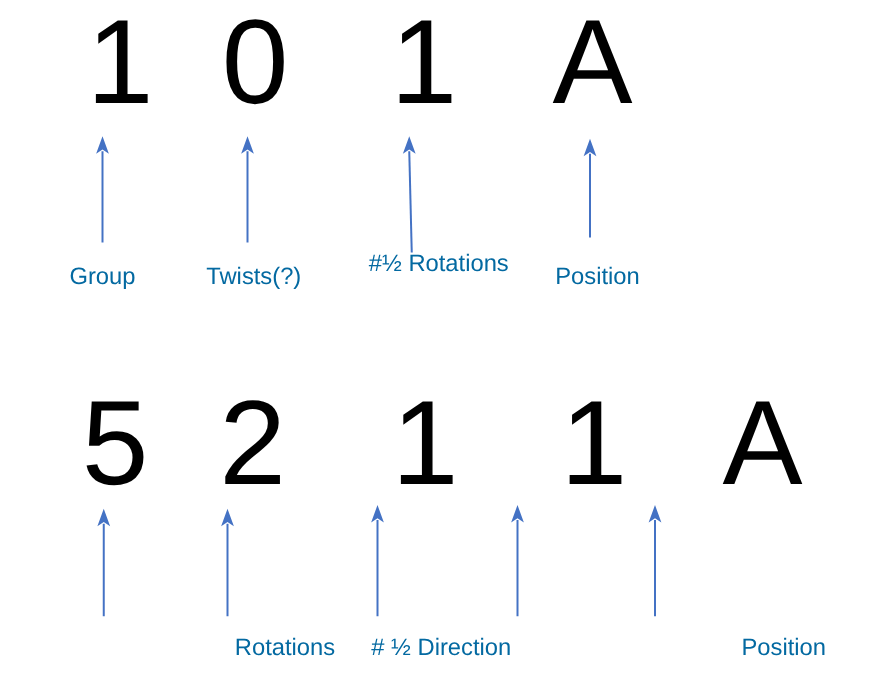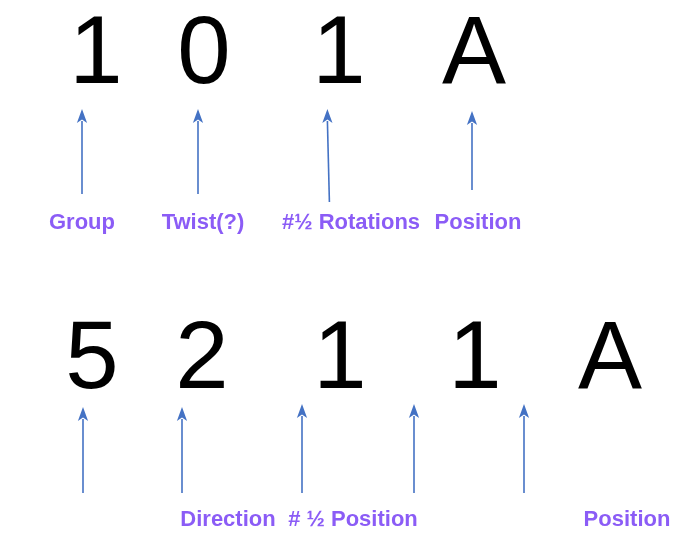--- a/index.html
+++ b/index.html
@@ -52,24 +52,24 @@
   .arrow {
     position: absolute;
     overflow: visible;
   }
   .arrow svg { display: block; overflow: visible; }
 
   
   .label {
     position: absolute;
     font-family: "Liberation Sans", sans-serif;
-    font-size: 22px;
+    font-size: 19px;
     line-height: 24px;
-    font-weight: 700;
-    color: #8b5cf6;
+    font-weight: 400;
+    color: #0369a1;
     white-space: pre;
     text-align: center;
   }
 </style>
 </head>
 <body>
 
 <div class="diagram" id="diagram-top">
   <div class="code-row">
     <span class="code-char" style="left:96px;transform:translateX(-50%);">1</span>
@@ -97,22 +97,22 @@
     </svg>
   </div>
   <div class="arrow" style="left:463px;top:110px;">
     <svg width="18" height="82" viewBox="0 0 18 82" aria-hidden="true">
       <line x1="9" y1="13" x2="9" y2="80" stroke="#4472c4" stroke-width="1.6"></line>
       <path d="M9 1 L14.1 15 L9 11.6 L3.9 15 Z" fill="#4472c4"></path>
     </svg>
   </div>
 
   <div class="label" style="left:82px;top:210px;transform:translateX(-50%);">Group</div>
-  <div class="label" style="left:203px;top:210px;transform:translateX(-50%);">Twist(?)</div>
-  <div class="label" style="left:351px;top:210px;transform:translateX(-50%);">#½ Rotations</div>
+  <div class="label" style="left:203px;top:210px;transform:translateX(-50%);">Twists(?)</div>
+  <div class="label" style="left:351px;top:200px;transform:translateX(-50%);">#½ Rotations</div>
   <div class="label" style="left:478px;top:210px;transform:translateX(-50%);">Position</div>
 </div>
 
 <div class="diagram" id="diagram-bottom">
   <div class="code-row" style="top:25px;">
     <span class="code-char" style="left:92px;transform:translateX(-50%);">5</span>
     <span class="code-char" style="left:202px;transform:translateX(-50%);">2</span>
     <span class="code-char" style="left:340px;transform:translateX(-50%);">1</span>
     <span class="code-char" style="left:475px;transform:translateX(-50%);">1</span>
     <span class="code-char" style="left:610px;transform:translateX(-50%);">A</span>
@@ -142,16 +142,16 @@
       <path d="M9 1 L14.1 15 L9 11.6 L3.9 15 Z" fill="#4472c4"></path>
     </svg>
   </div>
   <div class="arrow" style="left:515px;top:123px;">
     <svg width="18" height="92" viewBox="0 0 18 92" aria-hidden="true">
       <line x1="9" y1="13" x2="9" y2="90" stroke="#4472c4" stroke-width="1.6"></line>
       <path d="M9 1 L14.1 15 L9 11.6 L3.9 15 Z" fill="#4472c4"></path>
     </svg>
   </div>
 
-  <div class="label" style="left:228px;top:227px;transform:translateX(-50%);">Direction</div>
-  <div class="label" style="left:353px;top:227px;transform:translateX(-50%);"># ½ Position</div>
+  <div class="label" style="left:228px;top:227px;transform:translateX(-50%);">Rotations</div>
+  <div class="label" style="left:353px;top:227px;transform:translateX(-50%);"># ½ Direction</div>
   <div class="label" style="left:627px;top:227px;transform:translateX(-50%);">Position</div>
 </div>
 
 </body></html>

